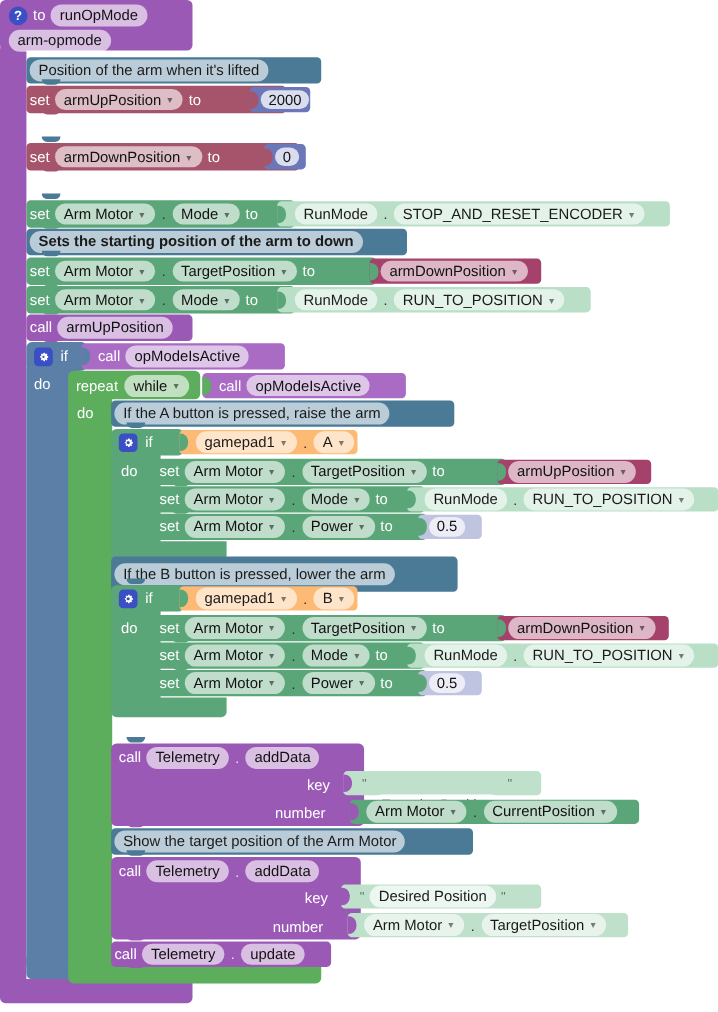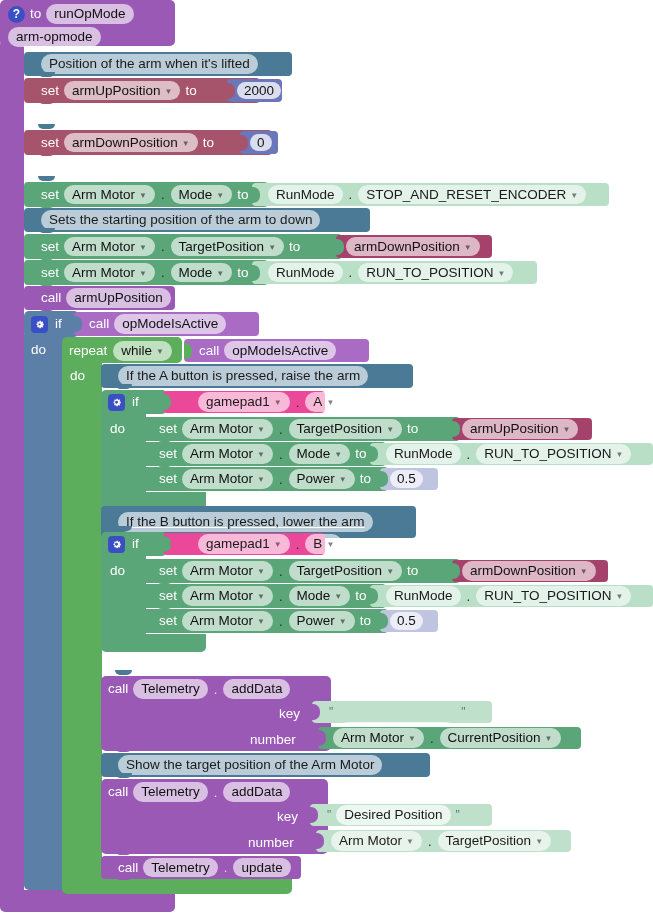--- a/index.html
+++ b/index.html
@@ -20,21 +20,21 @@
   .blk {
     position: absolute;
     display: flex;
     align-items: center;
     border-radius: 4px;
     font-size: 13.5px;
     color: #ffffff;
     white-space: nowrap;
     line-height: 1;
   }
-  .row { display: flex; align-items: center; gap: 5px; padding: 0 17px; height: 100%; }
+  .row { display: flex; align-items: center; gap: 5px; padding: 0 3px; height: 100%; }
 
   
   .pill {
     background: rgba(255,255,255,0.62);
     color: #111;
     border-radius: 10px;
     padding: 3px 8px;
     font-size: 13.5px;
     display: inline-flex;
     align-items: center;
@@ -46,21 +46,21 @@
   .dot { color: #2c2c2c; font-size: 13px; padding: 0 1px; }
   .lbl { color: #ffffff; }
 
   
   .c-proc   { background: #9b59b6; }
   .c-comment{ background: #4a7a95; }           
   .c-setvar { background: #a5546b; }           
   .c-getvar { background: #a5426b; }           
   .c-motor  { background: #5ba678; }           
   .c-enum   { background: #b9dfc7; }           
-  .c-bool   { background: #ec4899; gap: 20px; }           
+  .c-bool   { background: #fdba74; }           
   .c-num    { background: #6b77b8; }           
   .c-text   { background: #bfe0cb; }           
   .c-ctrl   { background: #5b7fa6; }           
   .c-loop   { background: #5cad5c; }           
 
   
   .notch {
     width: 8px; height: 16px;
     border-radius: 0 7px 7px 0;
     flex: 0 0 auto;
@@ -179,21 +179,21 @@
       <span class="pill dk" style="background:rgba(255,255,255,.62);">RunMode</span>
       <span class="dot">.</span>
       <span class="pill dk" style="background:rgba(255,255,255,.62);">
         <span>STOP_AND_RESET_ENCODER</span>
         <span class="caret">▼</span>
       </span>
     </div>
   </div>
   <div class="nub-b c-motor" style="left:38px; top:203px;"></div>
 
-  <div class="blk c-comment" style="left:24px; top:208px; width:346px; height:24px;">
+  <div class="blk c-comment" style="left:24px; top:208px; width:346px; height:24px;font-weight:bold;">
     <div class="row">
       <span class="pill dk">Sets the starting position of the arm to down</span>
     </div>
   </div>
   <div class="nub-b c-comment" style="left:38px; top:228px;"></div>
 
   <div class="blk c-motor" style="left:24px; top:234px; width:318px; height:25px;">
     <div class="row">
       <span class="lbl">set</span>
       <span class="pill">
@@ -399,21 +399,21 @@
         <span class="caret">▼</span>
       </span>
       <span class="lbl">to</span>
     </div>
   </div>
   <div class="blk" style="left:380px; top:468px; width:58px; height:22px; background:#bfc4e0;">
     <div class="notch" style="background:#5ba678;"></div>
     <span class="pill" style="background:rgba(255,255,255,.7); padding:2px 7px;">0.5</span>
   </div>
 
-  <div class="blk c-comment" style="left:101px; top:506px; width:315px; height:32px;text-decoration:underline;">
+  <div class="blk c-comment" style="left:101px; top:506px; width:315px; height:32px;">
     <div class="row">
       <span class="pill dk">If the B button is pressed, lower the arm</span>
     </div>
   </div>
   <div class="nub-b c-comment" style="left:115px; top:526px;"></div>
 
   <div class="frame c-motor" style="left:101px; top:532px; width:66px; height:24px;"></div>
   <div class="frame c-motor" style="left:101px; top:550px; width:45px; height:90px;"></div>
   <div class="frame c-motor" style="left:101px; top:634px; width:105px; height:18px; border-radius:0 0 5px 5px;"></div>
   <div class="blk" style="left:108px; top:534px; height:20px; background:transparent;">

